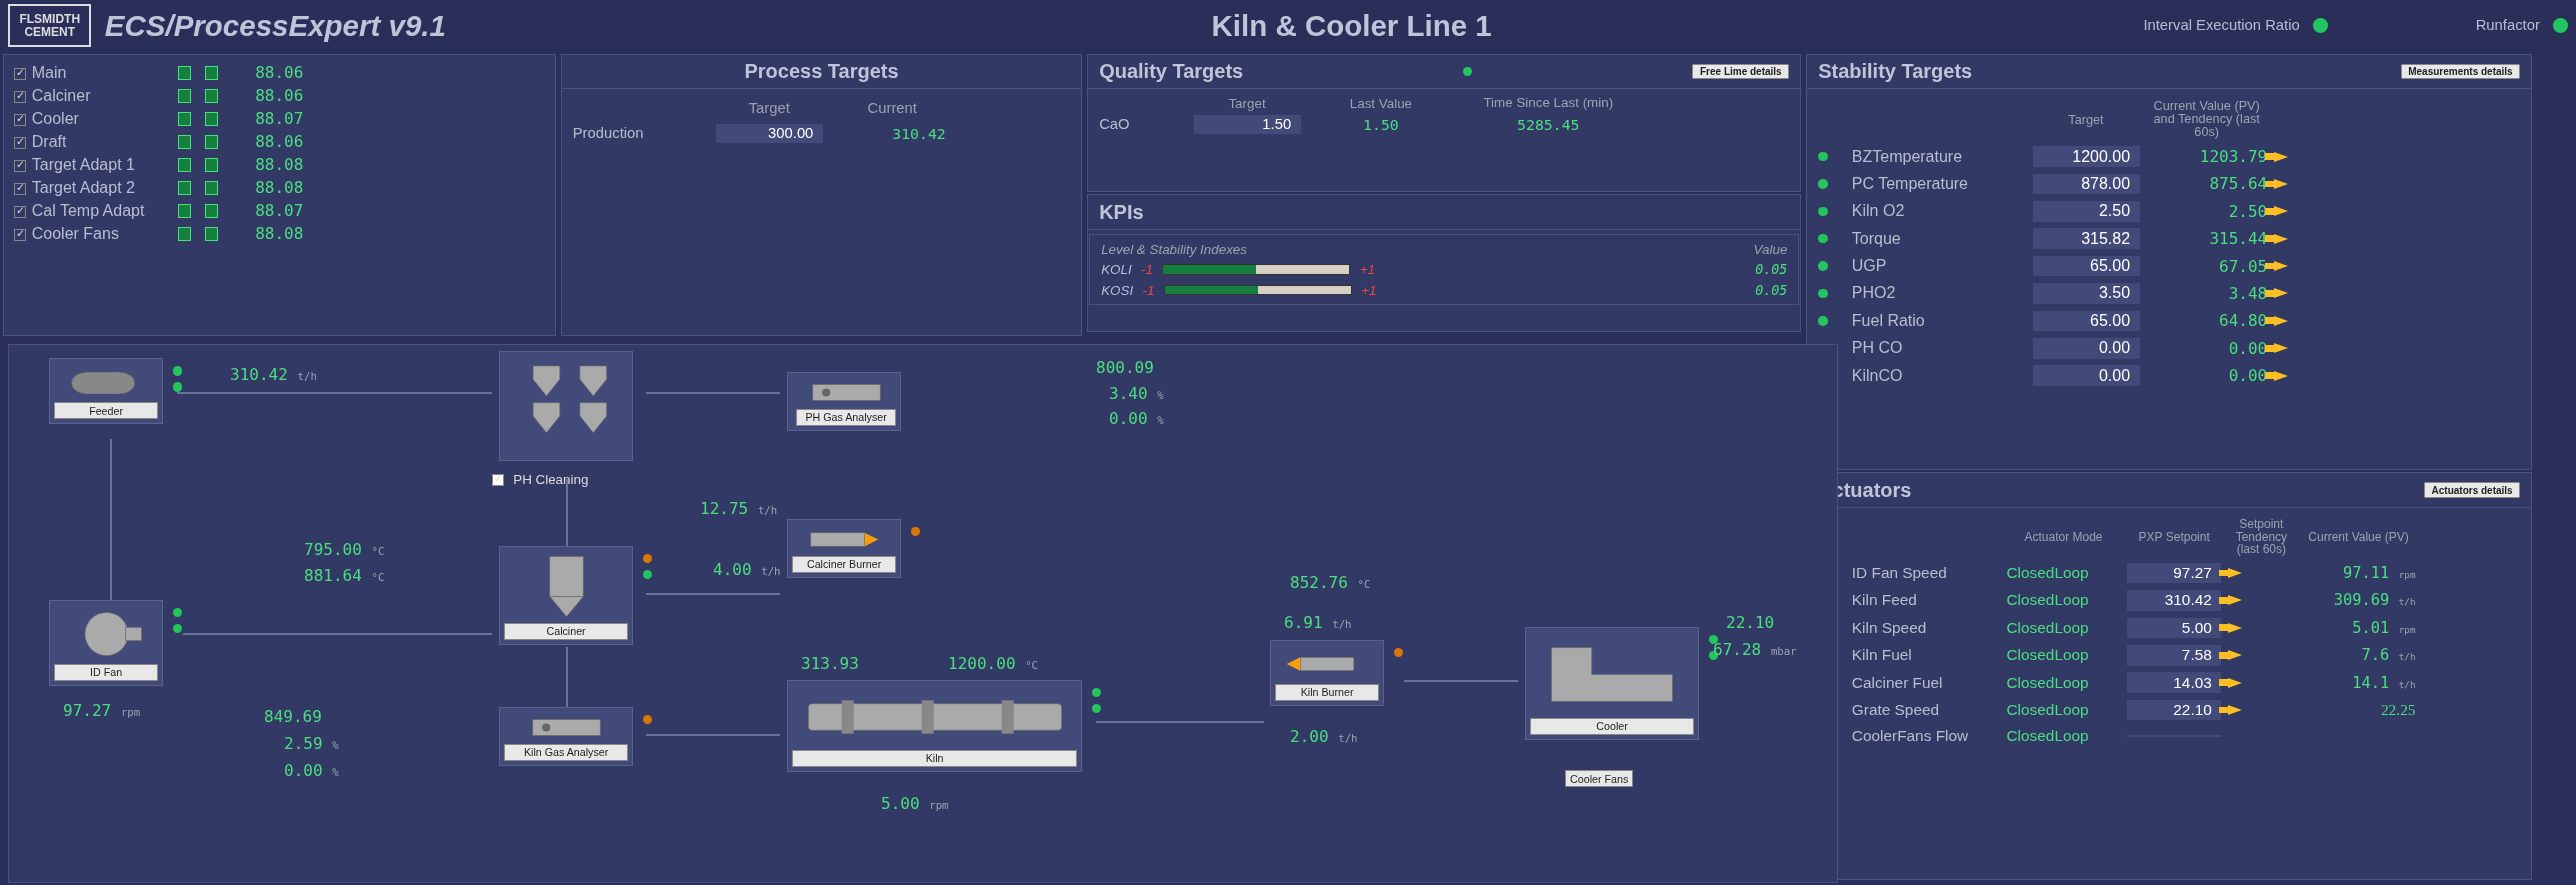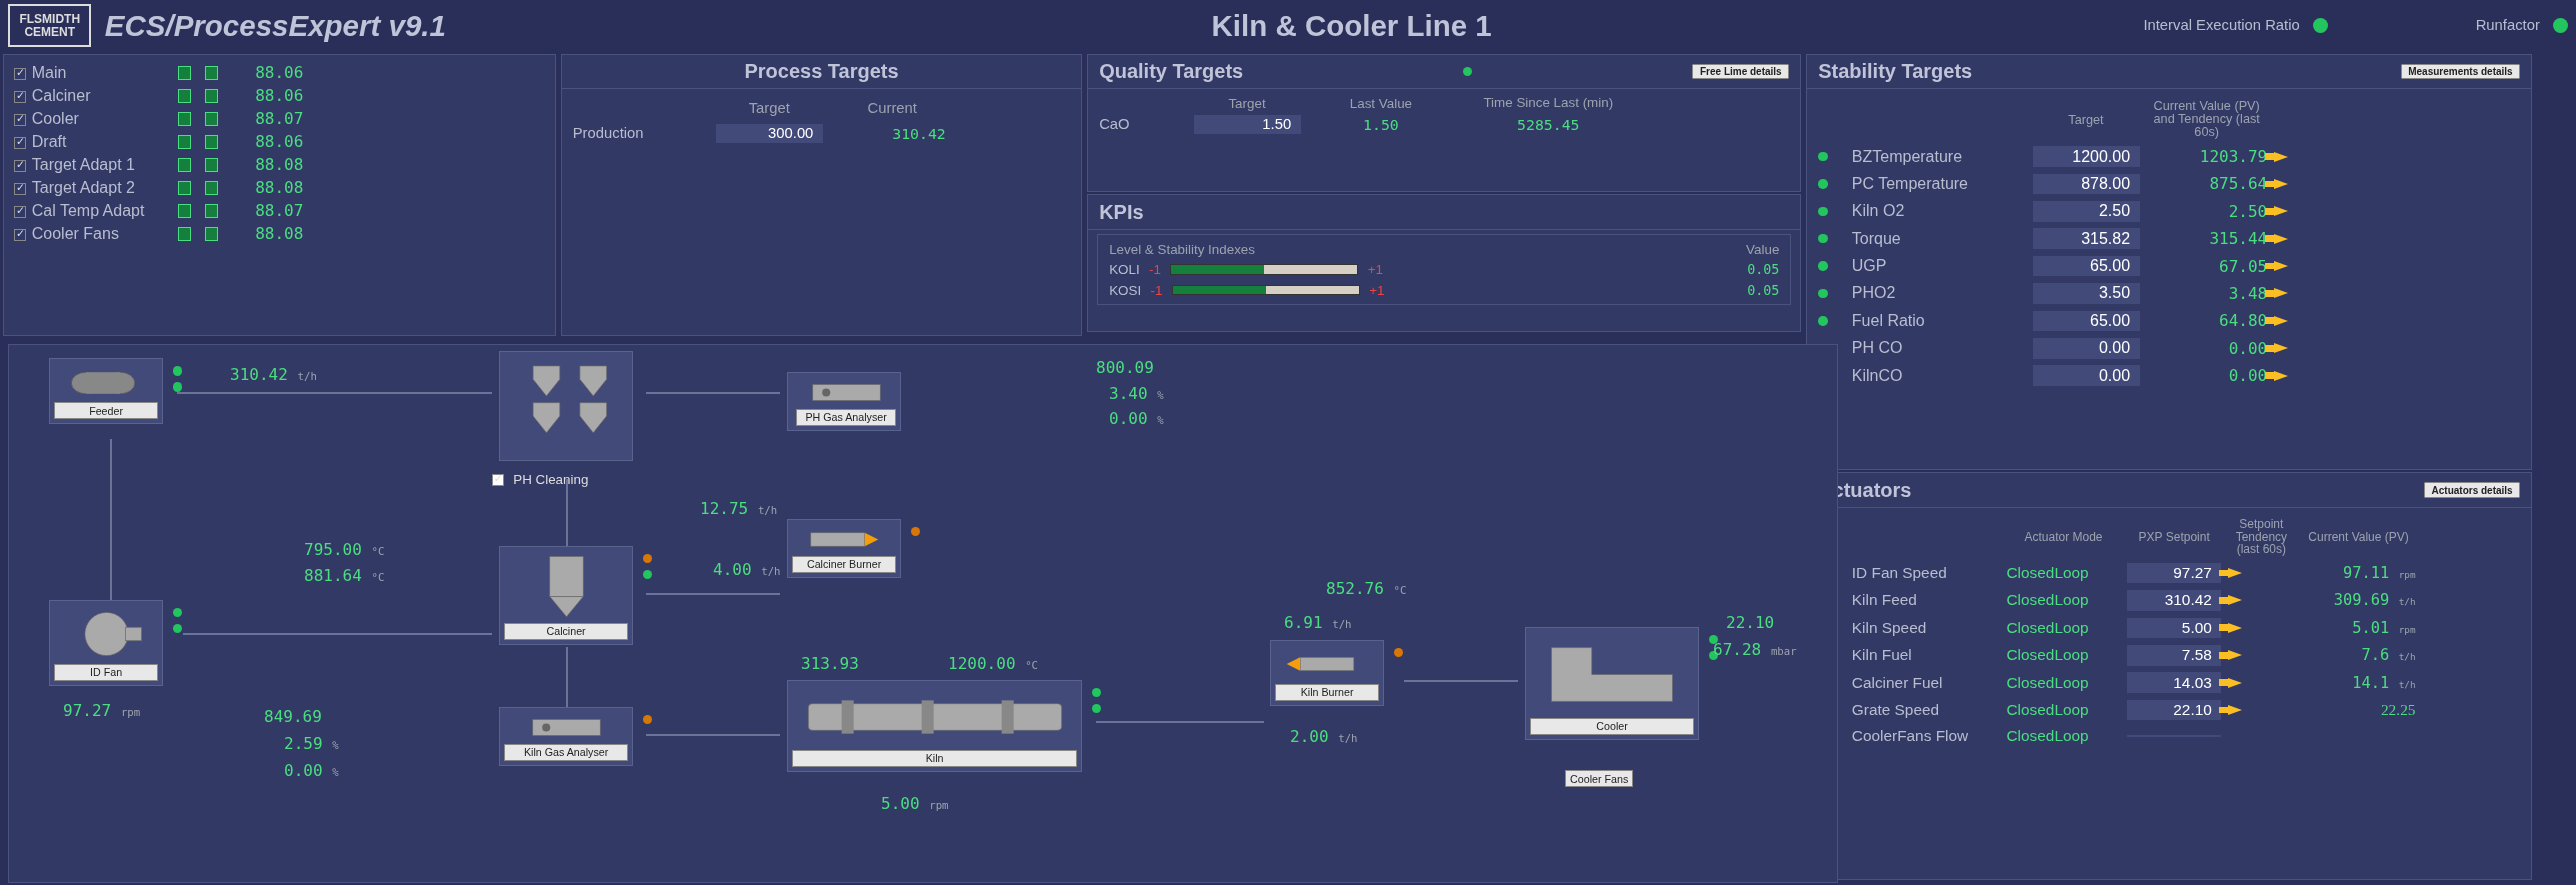--- a/index.html
+++ b/index.html
@@ -283,21 +283,21 @@
           <span class="val-box">1.50</span>
           <span class="green" style="text-align:center;font-family:monospace;">1.50</span>
           <span class="green" style="text-align:center;font-family:monospace;">5285.45</span>
         </div>
       </div>
     </div>
     <div class="panel" style="height:138px;">
       <div class="panel-header">
           <span>KPIs</span>
         </div>
-      <div class="panel-body" style="border:0.7px solid #4a527e;margin:4px 9px;padding:6.7px 10.7px;">
+      <div class="panel-body" style="border:0.7px solid #4a527e;margin:4px 1px;padding:6.7px 10.7px;font-style:italic;">
         <div style="display:flex;justify-content:space-between;font-size:13.4px;color:#9ca3af;">
           <span>Level &amp; Stability Indexes</span>
           <span>Value</span>
         </div>
         <div id="kpi-body">
             <div style="display: flex; align-items: center; gap: 9.4px; margin-top: 5.4px; font-size: 13.4px;">
               <span>KOLI</span>
   <span style="color:#ef4444">-1</span>
   <span class="kpi-bar"></span>
   <span style="color:#ef4444">+1</span>
@@ -577,21 +577,21 @@
   <div class="eq-box" style="left:1261px;top:295px;">
     <svg width="94" height="34" viewBox="0 0 140 50">
         <rect x="30" y="15" width="80" height="20" fill="#aaa" stroke="#666"></rect>
         <path d="M30 15 l-20 10 l20 10 z" fill="#f59e0b"></path>
       </svg>
     <div style="position:absolute;right:-20px;top:2.7px"><span class="dot dot-sm dot-warn"></span></div>
     <div class="eq-label">Kiln Burner</div>
   </div>
   <div class="flow-val" style="left:1275px;top:268px;"><span>6.91</span> <span class="unit">t/h</span></div>
   <div class="flow-val" style="left:1281px;top:382px;"><span>2.00</span> <span class="unit">t/h</span></div>
-  <div class="flow-val" style="left:1317px;top:228px;margin-top:6px;"><span>852.76</span> <span class="unit">°C</span></div>
+  <div class="flow-val" style="left:1281px;top:228px;"><span>852.76</span> <span class="unit">°C</span></div>
 
   <div class="eq-box" style="left:1516px;top:282px;width:174px;">
     <svg width="148" height="81" viewBox="0 0 220 120">
         <path d="M20 20 h60 v40 h120 v40 h-180 z" fill="#aaa" stroke="#666"></path>
       </svg>
     <div style="position:absolute;right:-20px;top:2.7px"><span class="dot dot-sm"></span></div>
     <div style="position:absolute;right:-20px;top:19px"><span class="dot dot-sm"></span></div>
     <div class="eq-label">Cooler</div>
   </div>
   <div style="position:absolute;left:1556px;top:423px;" class="eq-label">Cooler Fans</div>

